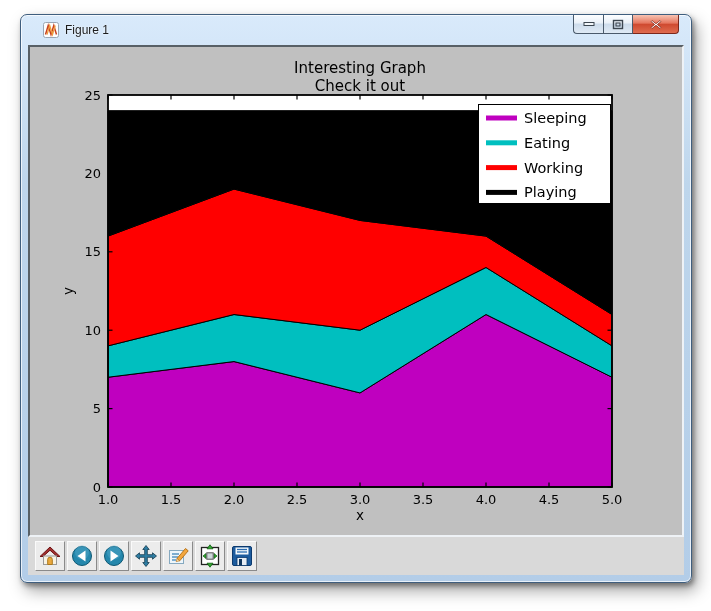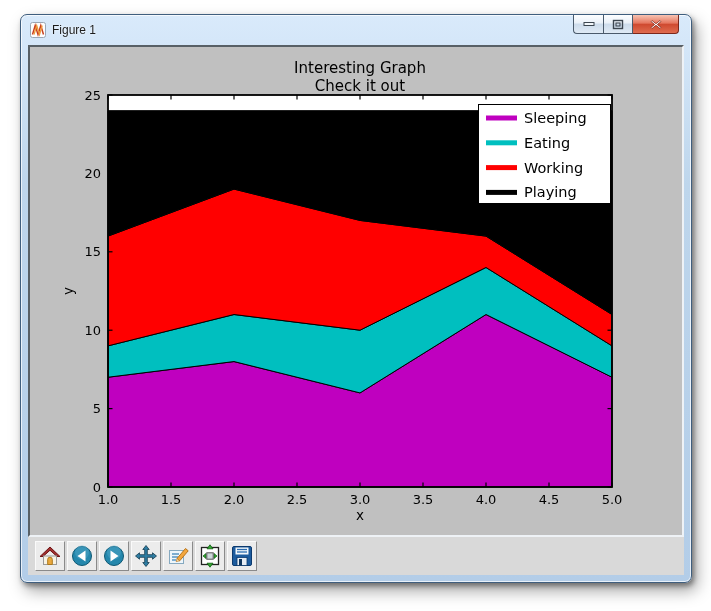--- a/index.html
+++ b/index.html
@@ -2,21 +2,21 @@
 <html><head>
 <meta charset="utf-8">
 <style>
   html,body{margin:0;padding:0;}
   .page{position:relative;width:711px;height:611px;background:#ffffff;overflow:hidden;
         font-family:"Liberation Sans",sans-serif;}
   .window{position:absolute;left:20px;top:14px;width:672px;height:569px;box-sizing:border-box;
           border:1px solid #3f5e7e;border-radius:7px;
           background:linear-gradient(#d9eafb,#bed6ec 30%,#b3cde8);
           box-shadow:inset 0 0 0 1px rgba(255,255,255,.7), 2px 3px 5px rgba(0,0,0,.38), 5px 8px 16px rgba(0,0,0,.35);}
-  .titlebar{position:relative;height:30px;display:flex;align-items:center;padding-left:9px;}
+  .titlebar{position:relative;height:30px;display:flex;align-items:center;padding-left:22px;}
   .titlebar .app-icon{width:16px;height:16px;margin-right:6px;flex:0 0 auto;}
   .titlebar .title-text{font-size:12px;color:#1c1c1c;text-shadow:0 0 3px rgba(255,255,255,.9);}
   .win-controls{position:absolute;top:0;right:12px;display:flex;}
   .winbtn{box-sizing:border-box;height:19px;border:1px solid #4a5a6b;border-top:none;
           display:flex;align-items:center;justify-content:center;cursor:default;
           background:linear-gradient(#fdfeff,#e9f0f8 45%,#ccdbeb 50%,#dfeaf5);}
   .winbtn.minb{width:30px;border-radius:0 0 0 4px;border-right:none;}
   .winbtn.maxb{width:30px;}
   .winbtn.closeb{width:46px;border-radius:0 0 4px 0;border-left:none;border-color:#7c271a;
           background:linear-gradient(#f7c3b2,#e5765e 45%,#cf4a30 52%,#df6c4f);}

